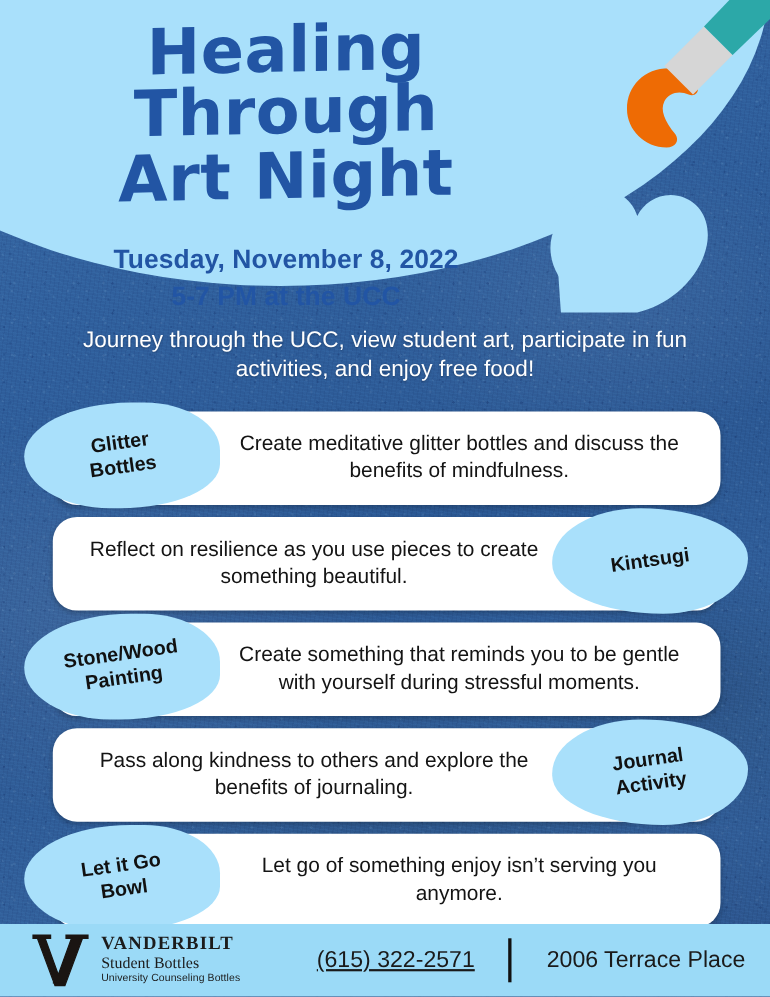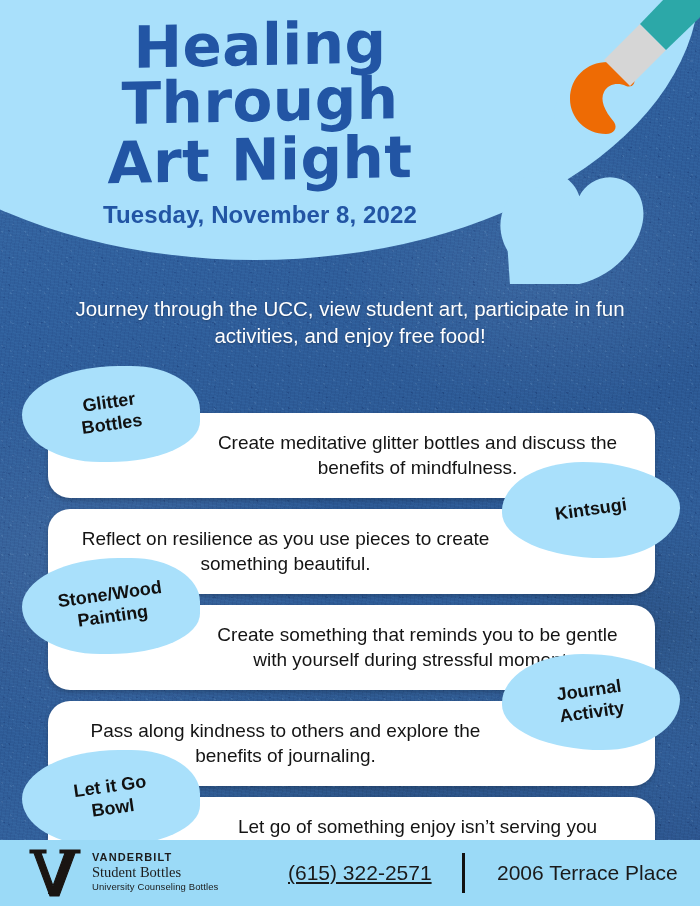--- a/index.html
+++ b/index.html
@@ -45,21 +45,21 @@
   #header-text{position:absolute;left:0;top:0;width:520px;z-index:5;text-align:center;}
   #title{
     color:#2255a4;font-weight:700;line-height:.96;margin-top:18px;
     font-size:58px;letter-spacing:.5px;
     font-family:"DejaVu Sans", sans-serif;
     transform:skewY(-1.2deg);
   }
   #title .l1{display:block;}
   #title .l2{display:block;margin-top:4px;}
   #date-line{
-    color:#2255a4;font-weight:700;font-size:24px;margin-top:12px;letter-spacing:.1px;
+    color:#2255a4;font-weight:700;font-size:24px;margin-top:34px;letter-spacing:.1px;
   }
   #time-line{
     color:#2255a4;font-weight:700;font-size:24px;margin-top:5px;letter-spacing:.1px;
   }
 
   
   #art{position:absolute;right:0;top:0;width:220px;height:300px;z-index:4;}
 
   
   #intro{
@@ -68,21 +68,20 @@
     text-shadow:0 1px 2px rgba(0,0,0,.28);
   }
 
   
   #rows{position:absolute;left:0;top:366px;width:700px;z-index:6;}
   .row{position:relative;height:96px;}
   .bar{
     position:absolute;top:8px;height:85px;background:#ffffff;border-radius:22px;
     display:flex;align-items:center;justify-content:center;text-align:center;
     box-shadow:0 2px 5px rgba(0,0,0,.22);
-    margin-top:39px;
   }
   .row.left .bar{left:48px;right:45px;padding-left:150px;padding-right:18px;}
   .row.right .bar{left:48px;right:45px;padding-right:150px;padding-left:18px;align-items:center;}
   .bar-text{
     color:#141414;font-size:19px;line-height:1.28;font-weight:400;width:100%;
   }
   .blob{
     position:absolute;top:0;width:178px;height:96px;background:#A9E0FB;
     display:flex;align-items:center;justify-content:center;z-index:3;
   }
@@ -94,21 +93,21 @@
   }
 
   
   #footer{
     position:absolute;left:0;bottom:0;width:700px;height:66px;background:#9BDAF7;
     display:flex;align-items:center;z-index:8;
   }
   #logo-wrap{display:flex;align-items:center;margin-left:28px;}
   #logo-v{flex:0 0 auto;}
   #logo-text{margin-left:10px;color:#1c1c1c;}
-  #logo-text .l-1{font-family:Liberation Sans, sans-serif;font-weight:700;font-size:11px;letter-spacing:1.1px;line-height:1.08;}
+  #logo-text .l-1{font-family:Liberation Serif, serif;font-weight:700;font-size:17px;letter-spacing:1.1px;line-height:1.08;}
   #logo-text .l-2{font-family:"Liberation Serif", serif;font-size:14.5px;line-height:1.16;}
   #logo-text .l-3{font-family:"Liberation Sans", sans-serif;font-size:9.5px;line-height:1.3;letter-spacing:.1px;}
   #phone{position:absolute;left:288px;font-size:21px;color:#1a1a1a;text-decoration:underline;}
   #divider{position:absolute;left:462px;width:3px;height:40px;background:#111;}
   #address{position:absolute;left:497px;font-size:21px;color:#1a1a1a;}
 </style>
 </head>
 <body>
 
 <div id="flyer">
@@ -145,20 +144,21 @@
   </svg>
 
   <div id="header-blob"></div>
 
   <div id="header-text">
     <div id="title">
       <span class="l1">Healing Through</span>
       <span class="l2">Art Night</span>
     </div>
     <div id="date-line">Tuesday, November 8, 2022</div>
+    <div id="time-line">5-7 PM at the UCC</div>
   </div>
 
   <div id="intro">Journey through the UCC, view student art, participate in fun activities, and enjoy free food!</div>
 
   <div id="rows">
 
     <div class="row left">
       <div class="blob">
         <div class="blob-label">Glitter
 Bottles</div>

